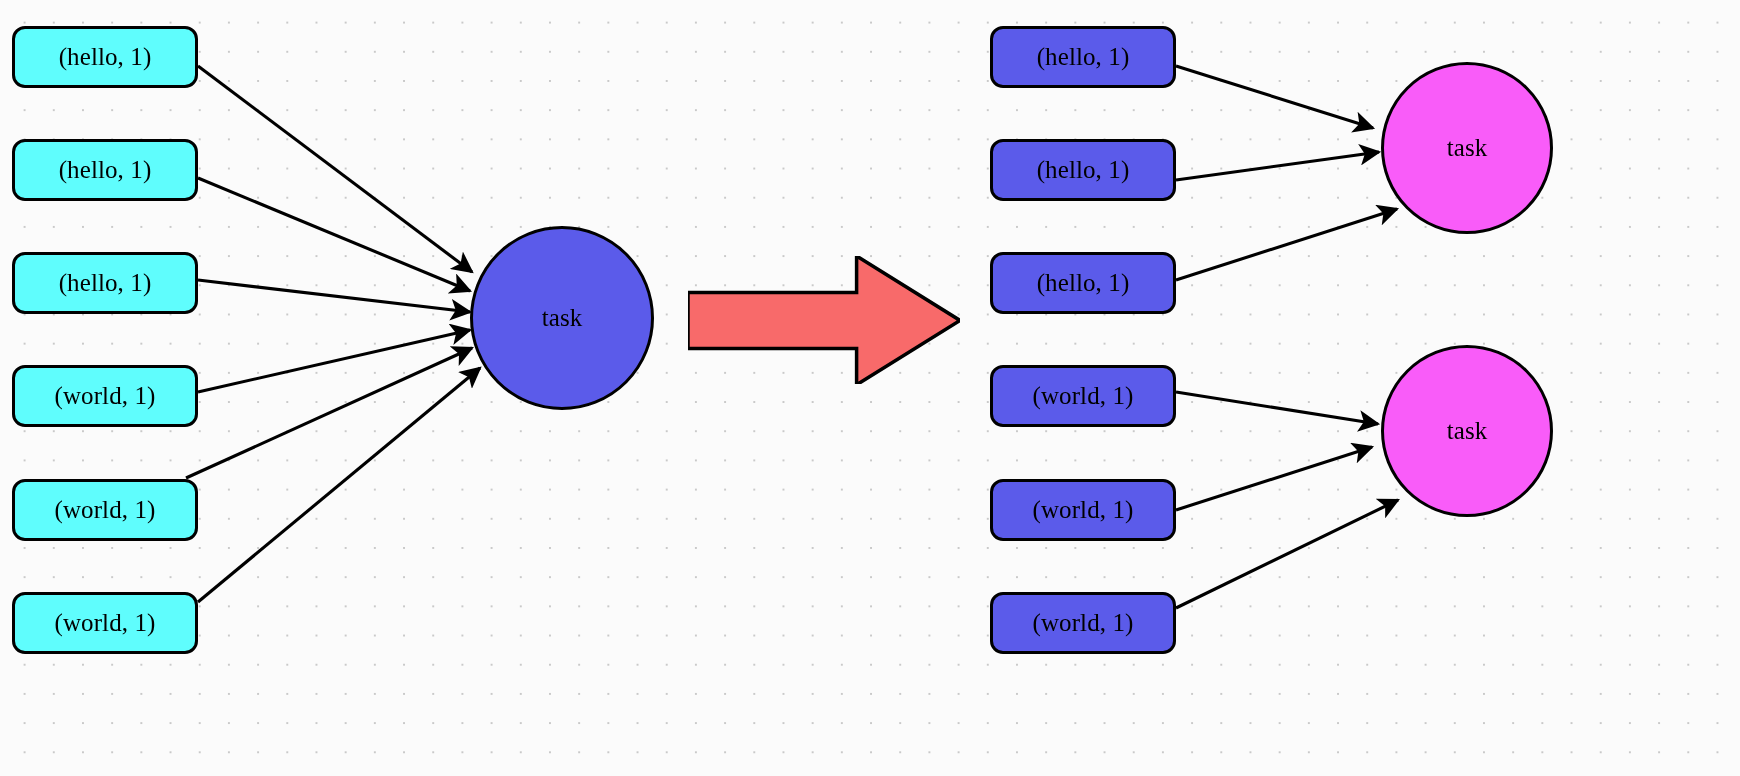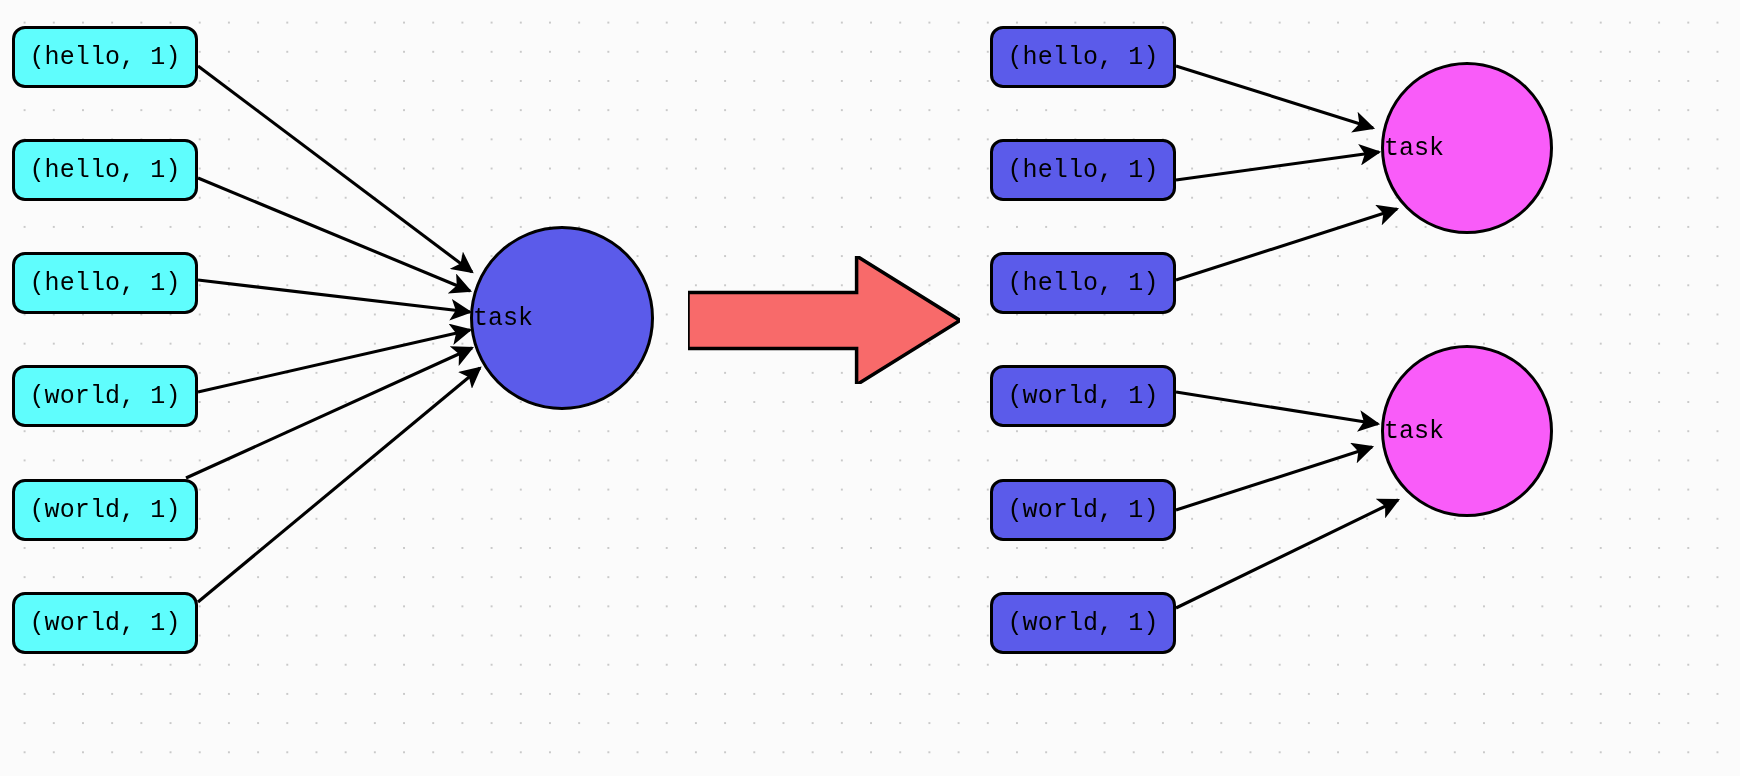--- a/index.html
+++ b/index.html
@@ -11,21 +11,21 @@
   #canvas {
     position: relative;
     width: 1740px;
     height: 776px;
     overflow: hidden;
     background-color: #fbfbfb;
     background-image:
       radial-gradient(circle, #c9c9c9 1.1px, rgba(0,0,0,0) 1.2px);
     background-size: 29.2px 29.2px;
     background-position: 10px 8px;
-    font-family: Liberation Mono, monospace;
+    font-family: Liberation Serif, serif;
   }
   #edges {
     position: absolute;
     left: 0;
     top: 0;
     width: 1740px;
     height: 776px;
     pointer-events: none;
   }
   .node-box {
@@ -47,20 +47,21 @@
   .node-box.pair-out {
     background: #5b5bea;
   }
   .node-circle {
     position: absolute;
     box-sizing: border-box;
     border: 3.5px solid #000000;
     border-radius: 50%;
     display: flex;
     align-items: center;
+    justify-content: center;
     font-size: 25px;
     color: #000000;
     white-space: nowrap;
   }
   .node-circle.task-in {
     background: #5b5bea;
   }
   .node-circle.task-out {
     background: #f95cf9;
   }

